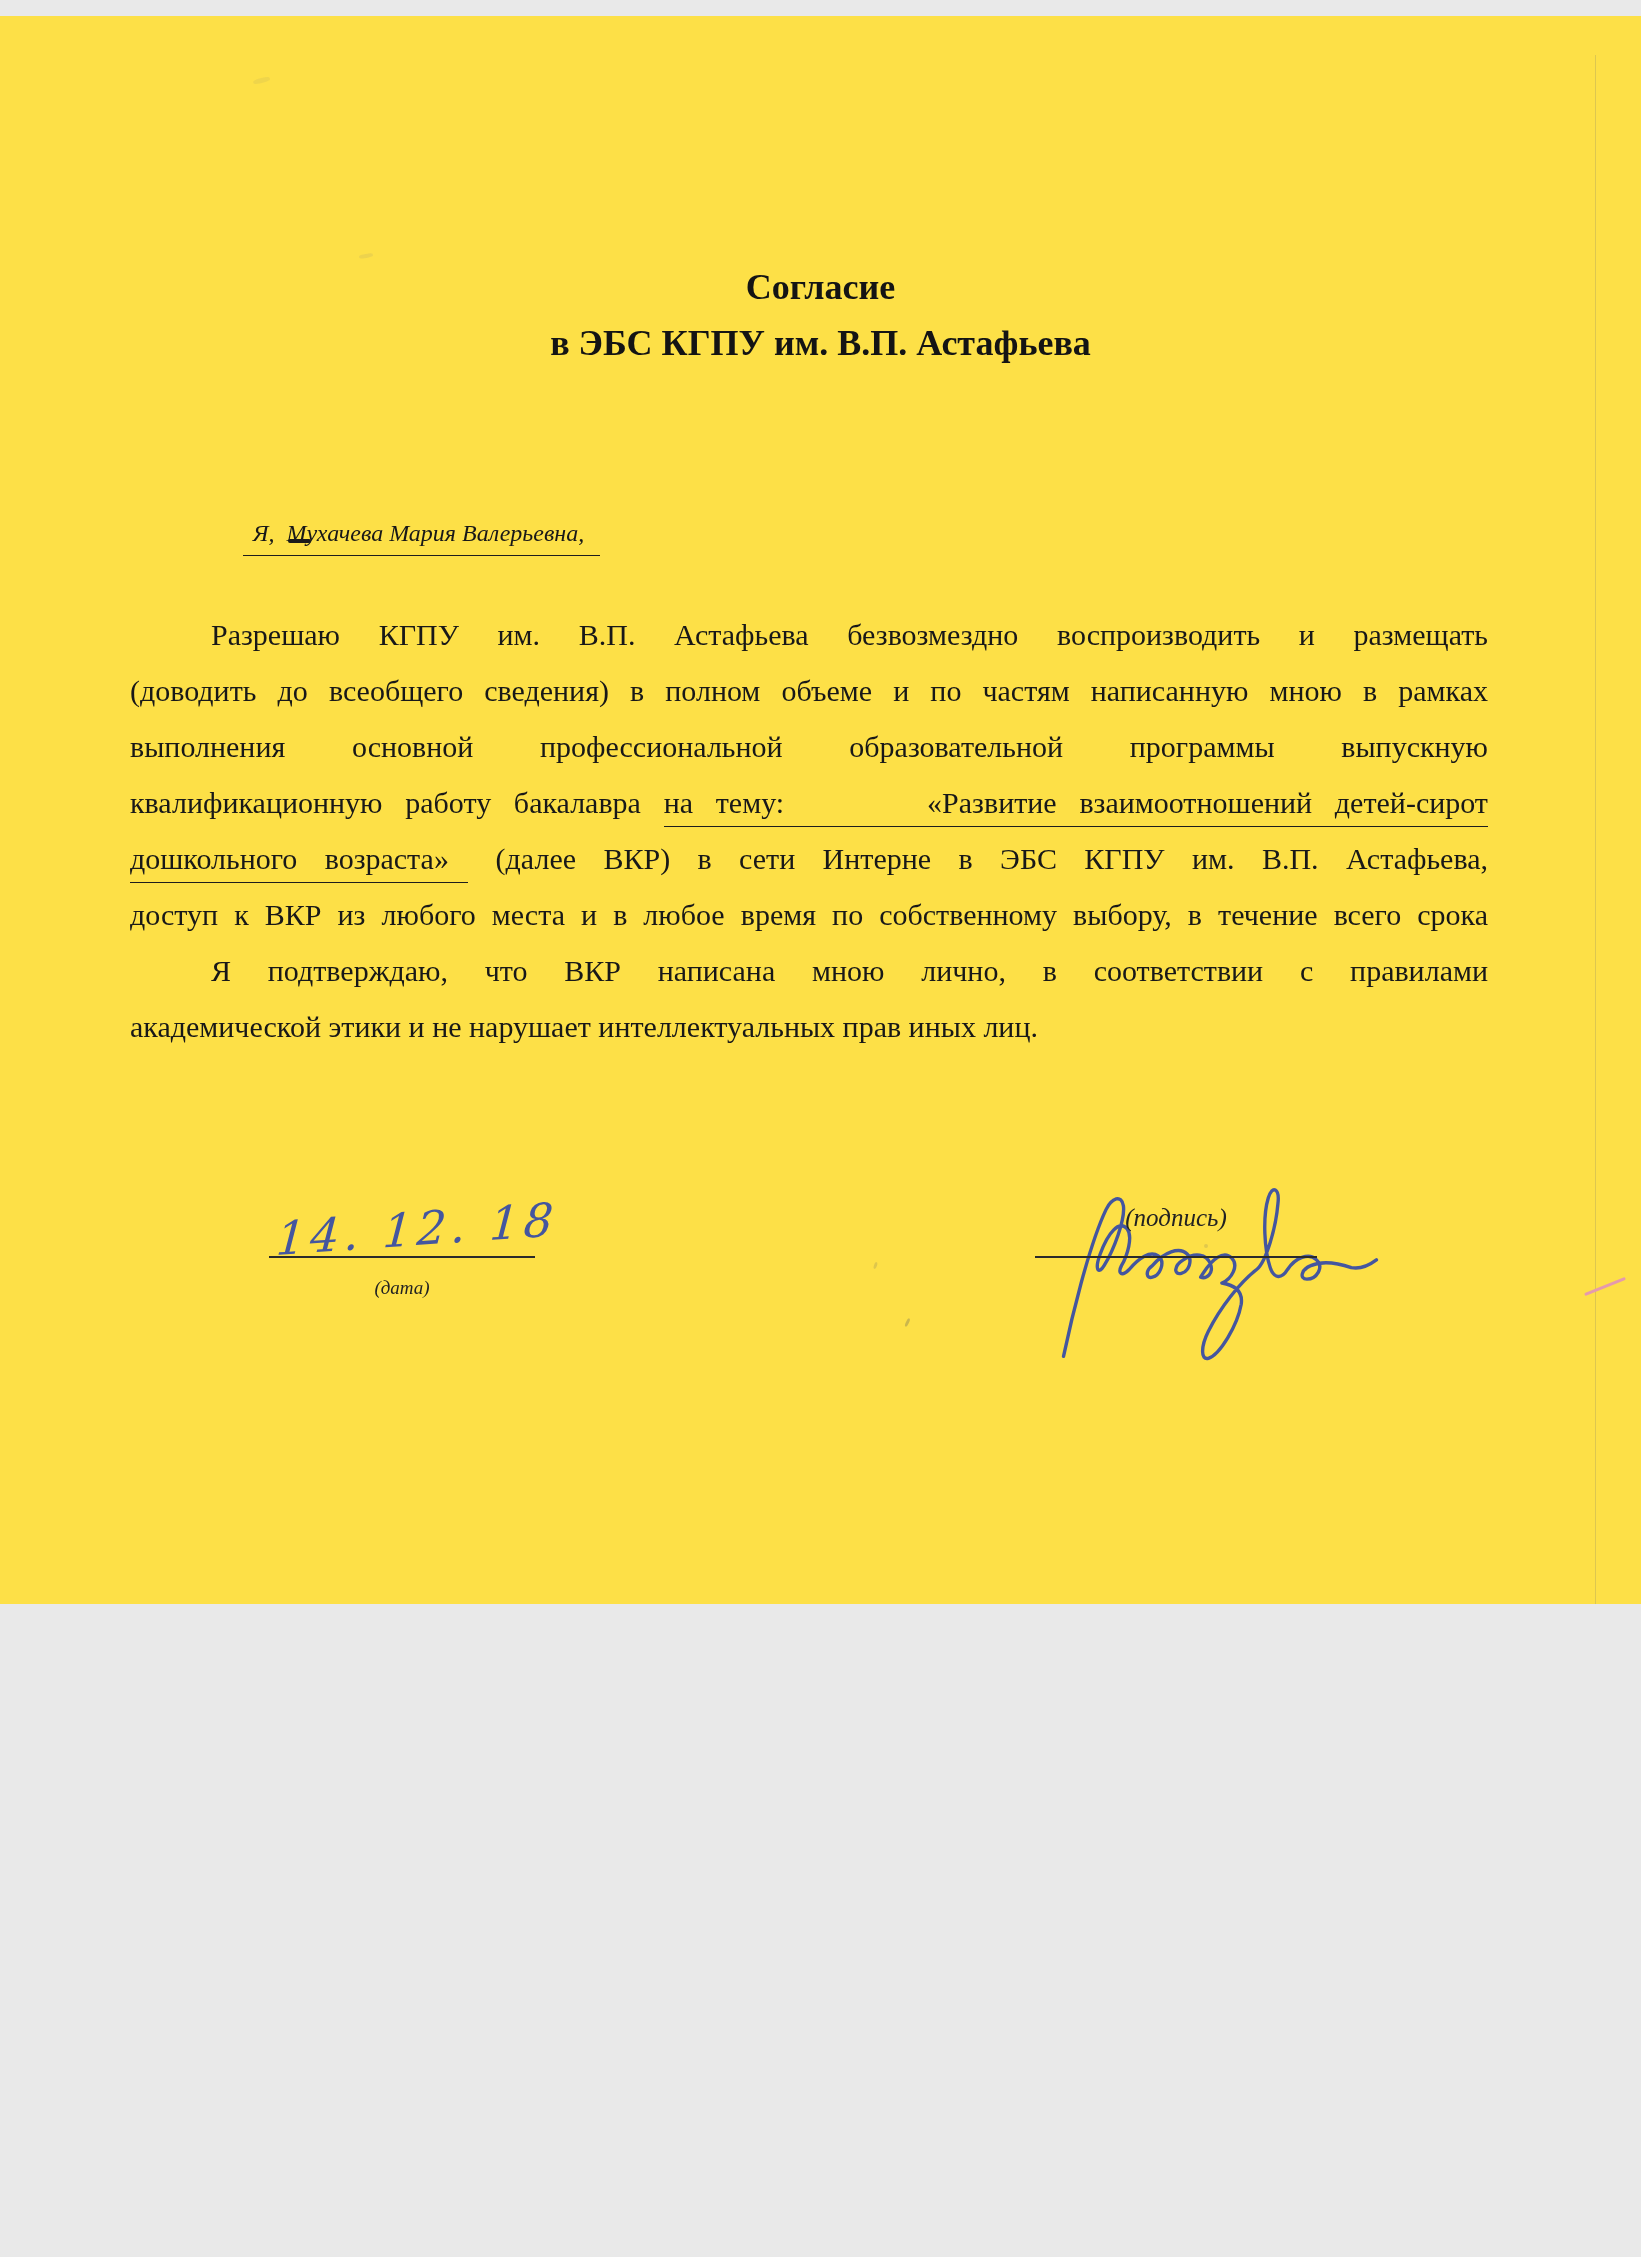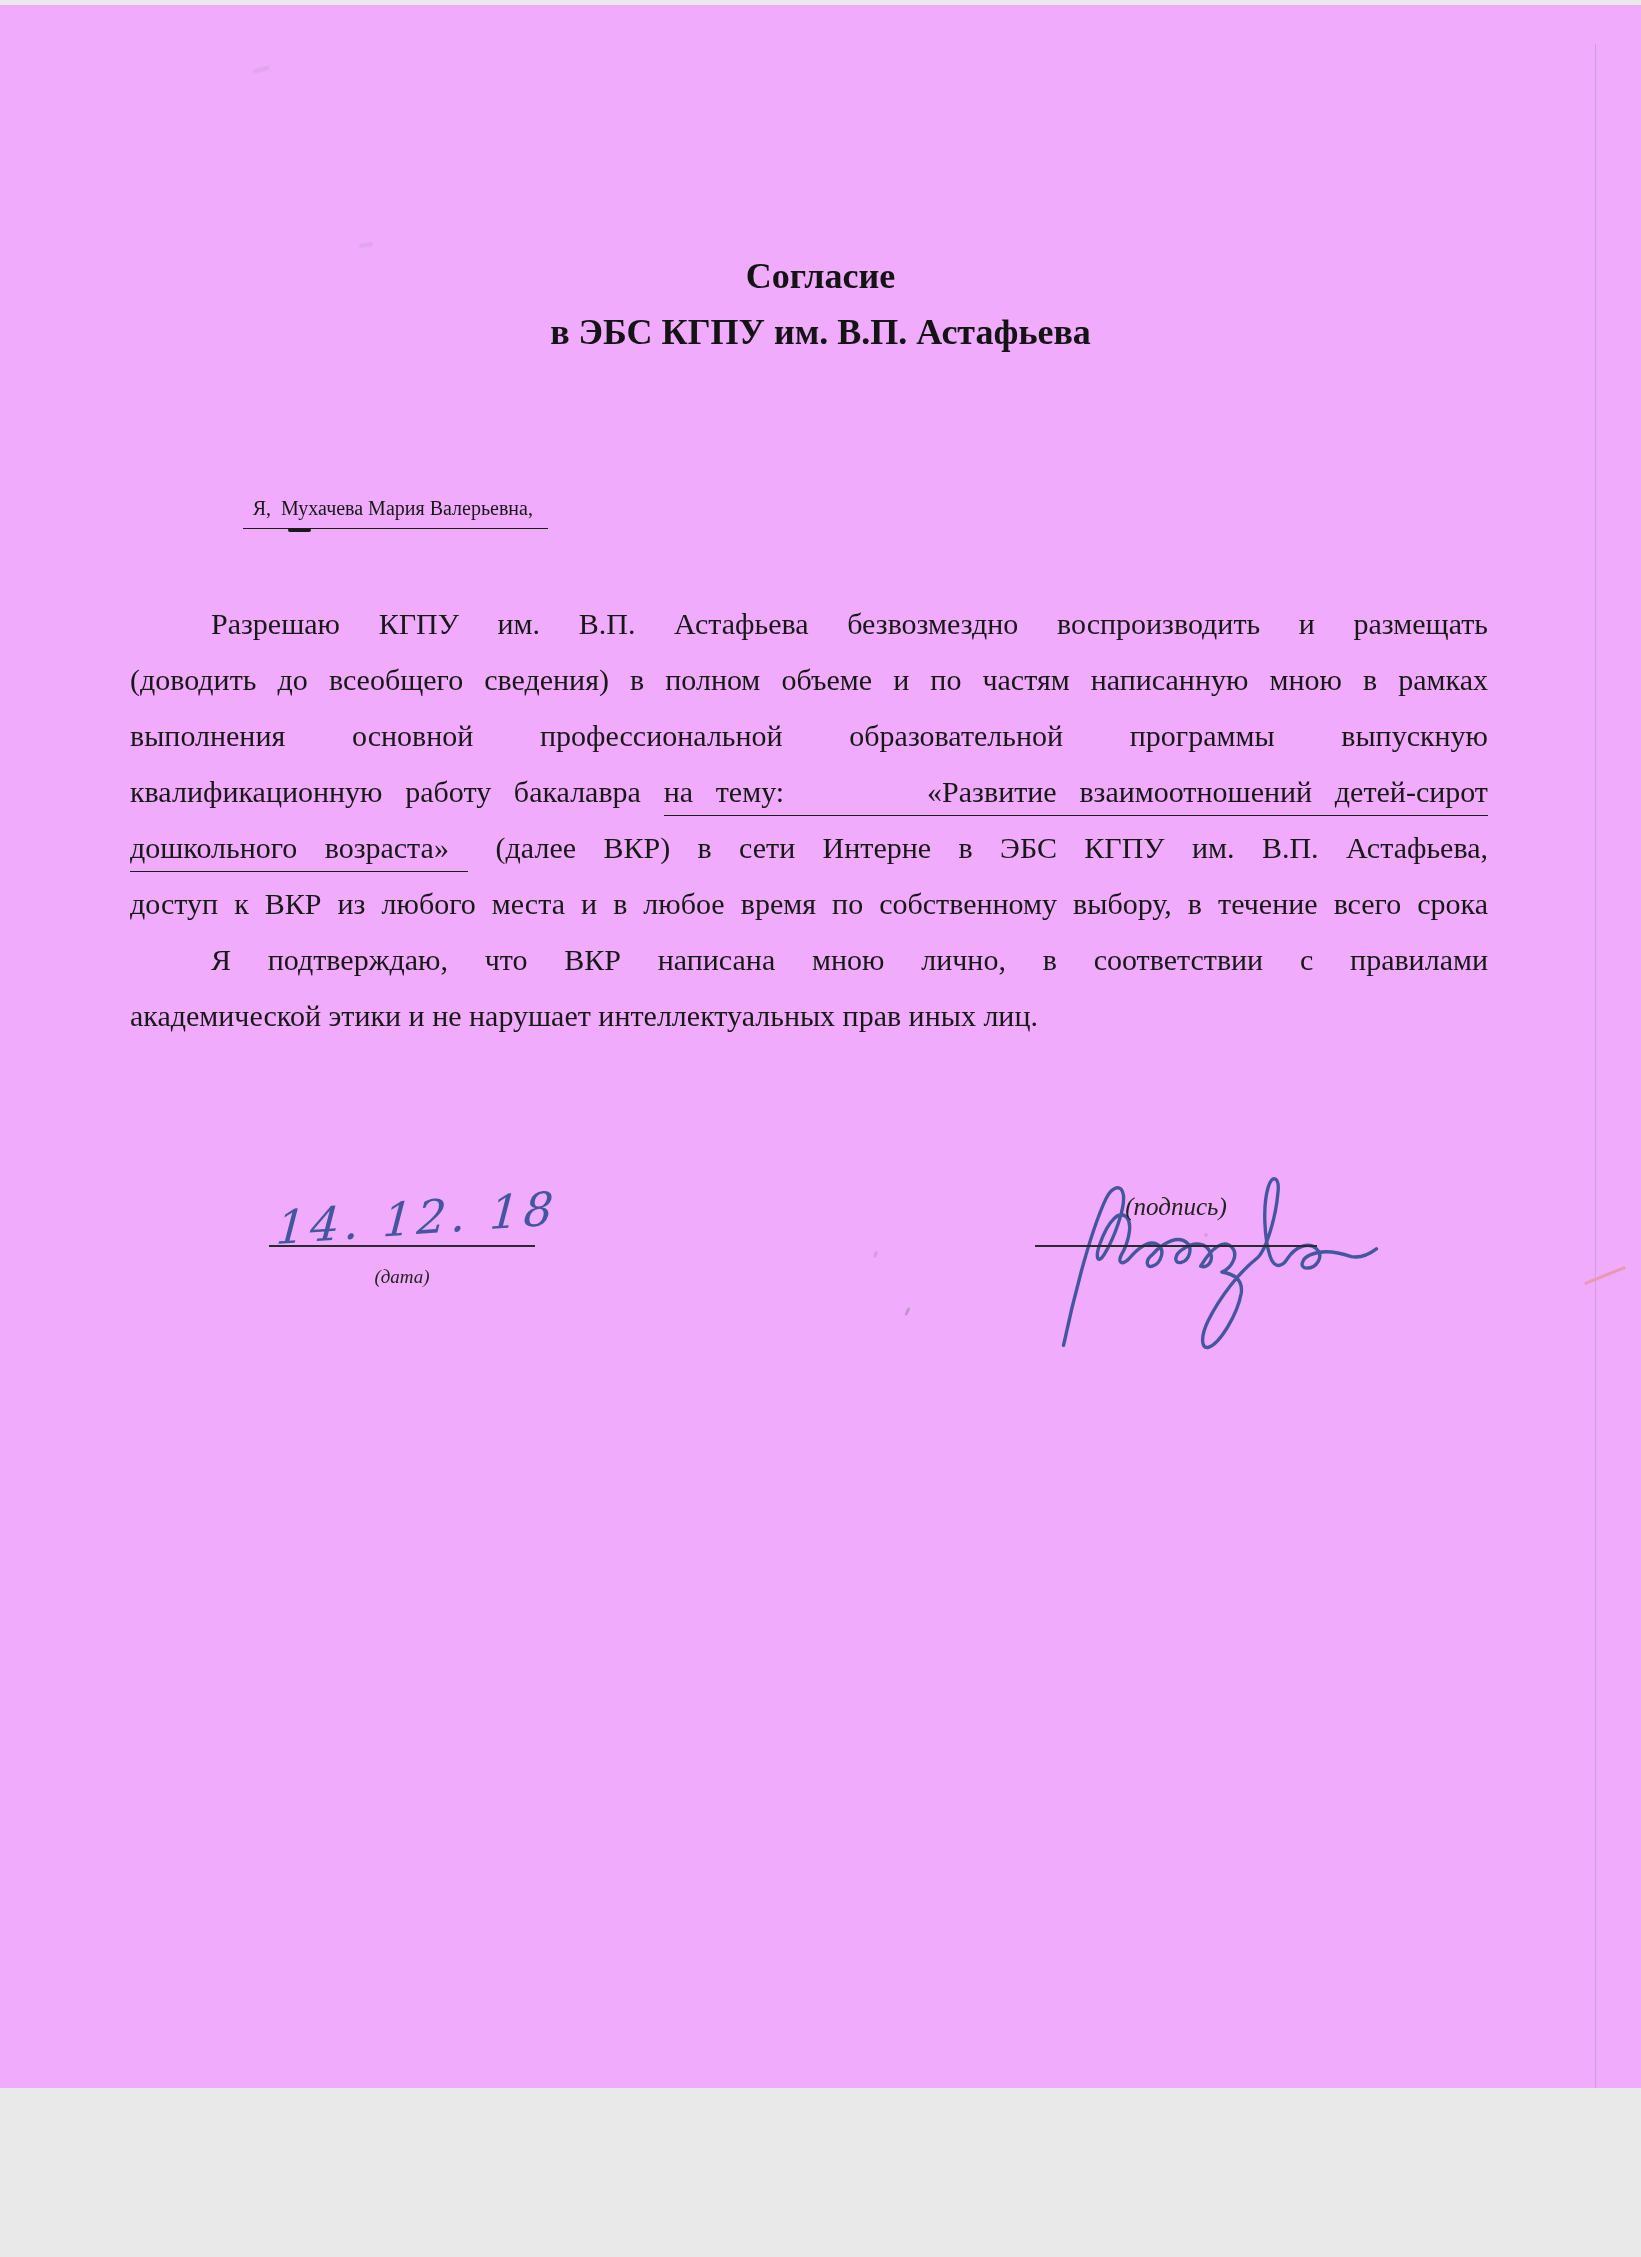--- a/index.html
+++ b/index.html
@@ -1,25 +1,25 @@
 <!DOCTYPE html>
 <html><head>
 <meta charset="utf-8">
 <style>
   html,body{margin:0;padding:0;background:#e9e9e9;}
   .page{
-    position:relative;width:1641px;height:2083px;margin:5px auto;
-    background:#f0abfc;overflow:hidden;
+    position:relative;width:1641px;height:1588px;margin:16px auto;
+    background:#fde047;overflow:hidden;
     font-family:"Liberation Serif","DejaVu Serif",serif;color:#181818;
   }
   
   .header{position:absolute;left:0;top:243px;width:1641px;text-align:center;
           font-weight:bold;font-size:36px;line-height:56px;color:#141414;}
   
-  .declarant{position:absolute;left:243px;top:483px;font-size:20px;line-height:41px;}
+  .declarant{position:absolute;left:243px;top:497px;font-size:24px;line-height:41px;font-style:italic;}
   .u-name{border-bottom:1.9px solid #1d1d1d;padding:0 15.4px 8.7px 9.7px;}
   .name-tick{position:absolute;left:288px;top:523px;width:23px;height:3.9px;background:#1a1a1a;border-radius:1.9px;}
   
   .bodytext{position:absolute;left:130px;top:591px;width:1358px;font-size:30px;}
   .line{height:56px;line-height:56px;white-space:normal;}
   .j{text-align:justify;text-align-last:justify;}
   .ind{text-indent:81px;}
   .u{border-bottom:1.9px solid #1d1d1d;padding-bottom:7px;}
   .gap-lg{display:inline-block;width:143px;height:1px;}
   .gap-sm{display:inline-block;width:19.3px;height:1px;}

